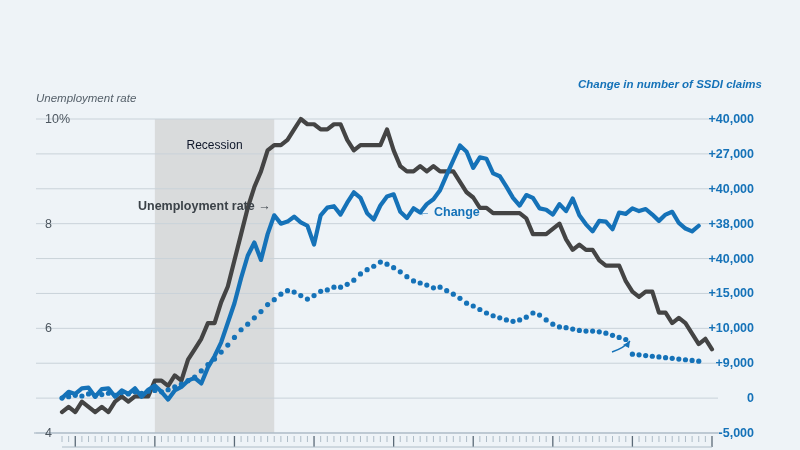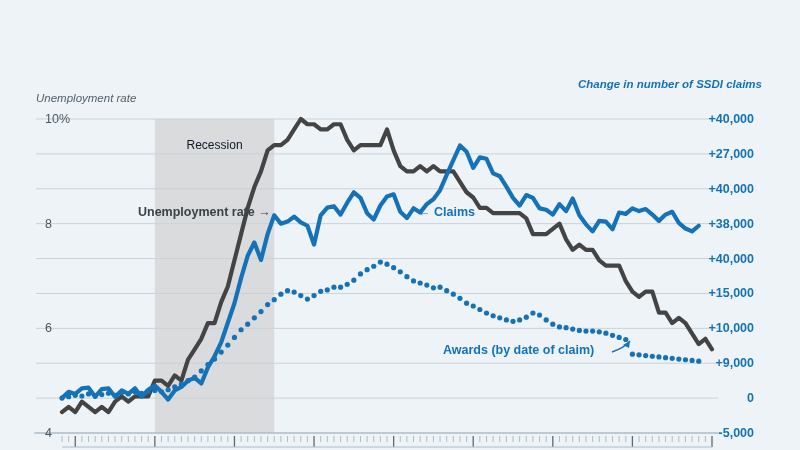--- a/index.html
+++ b/index.html
@@ -288,27 +288,24 @@
       <div class="ytick-right" style="top: 293.444px; margin-left: 31px;">+15,000</div>
       <div class="ytick-right" style="top: 258.556px;">+40,000</div>
       <div class="ytick-right" style="top: 223.667px;">+38,000</div>
       <div class="ytick-right" style="top: 188.778px;">+40,000</div>
       <div class="ytick-right" style="top: 153.889px;">+27,000</div>
       <div class="ytick-right" style="top: 119px;">+40,000</div>
     </div>
 
   <div class="recession-label" id="recession-label" style="left: 214.551px; top: 138px; transform: translateX(-50%);">Recession</div>
 
-  <div class="ann ann-dark" id="ann-unemp" style="left: 138px; top: 205px;">
+  <div class="ann ann-dark" id="ann-unemp" style="left: 138px; top: 199px;">
     <span>Unemployment rate</span>
     <span>→</span>
   </div>
 
   <div class="ann ann-blue" id="ann-claims" style="left: 418px; top: 205px;">
     <span>←</span>
-    <span>Claims</span>
+    <span>Change</span>
   </div>
 
-  <div class="ann ann-blue" id="ann-awards" style="left: 443px; top: 343px;">
-    <span>Awards (by date of claim)</span>
-  </div>
 
 </div>
 
 </body></html>

